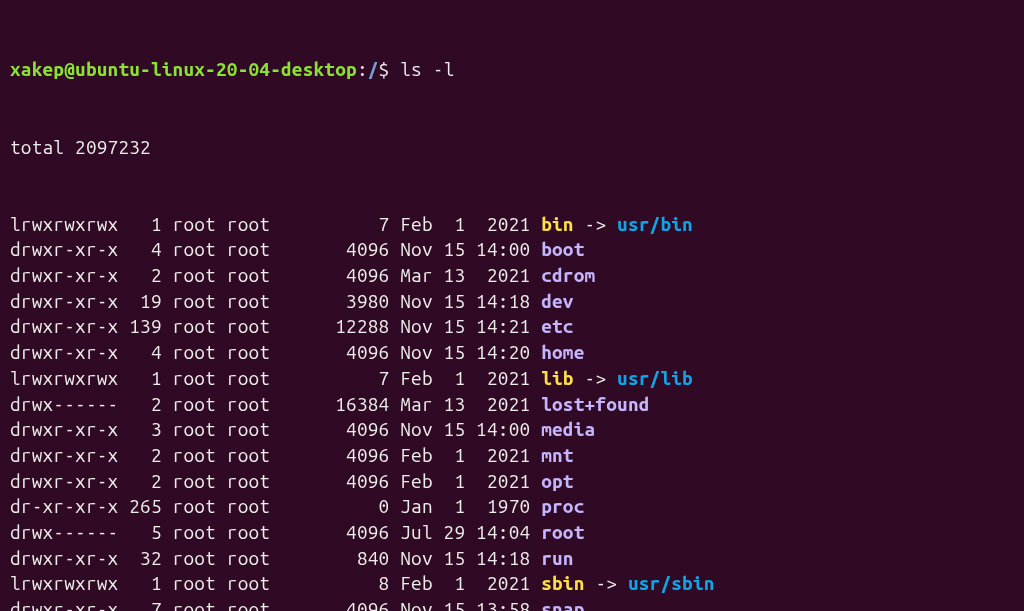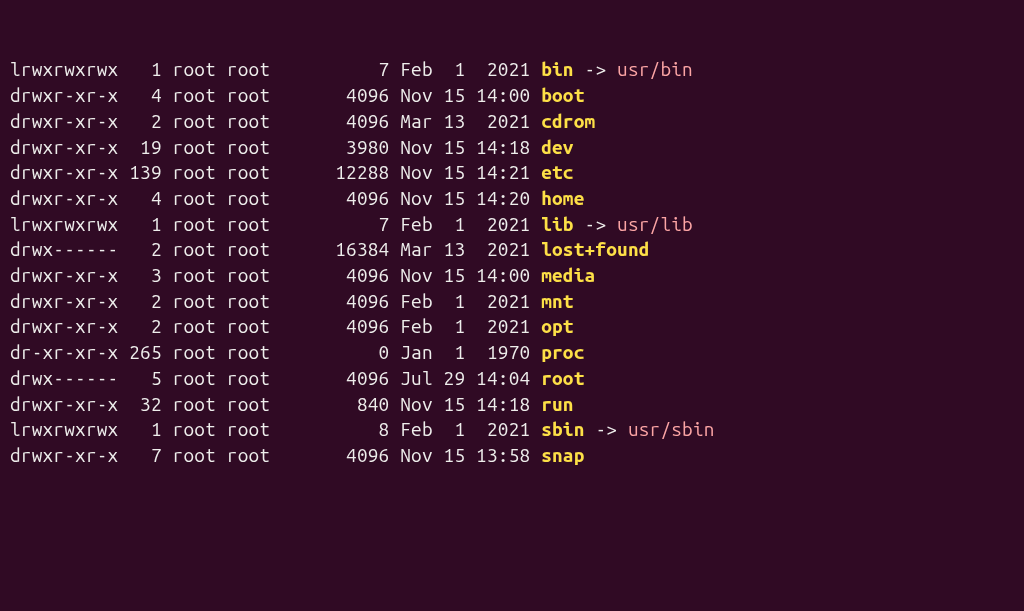--- a/index.html
+++ b/index.html
@@ -16,24 +16,26 @@
   }
   .terminal {
     padding: 6px 10px;
     white-space: pre;
     letter-spacing: 0.2px;
   }
   .row { white-space: pre; }
   .user { color: #8ae234; font-weight: bold; }
   .path { color: #729fcf; font-weight: bold; }
   .cmd  { color: #eeeeec; }
-  .dir  { color: #fde047; font-weight: bold; margin-top: 24px; }
+  .dir  { color: #c4b5fd; font-weight: bold; margin-top: 24px; }
   .sym  { color: #fde047; font-weight: bold; }
   .plain{ color: #eeeeec; }
-  .target { color: #fca5a5; font-weight: normal; text-align: right; }
+  .target { color: #0ea5e9; font-weight: bold; text-align: right; }
 </style>
 </head>
 <body>
 
 <div class="terminal">
+  <div class="row"><span class="user">xakep@ubuntu-linux-20-04-desktop</span><span class="plain">:</span><span class="path">/</span><span class="plain">$ </span><span class="cmd">ls -l</span></div>
+  <div class="row plain">total 2097232</div>
   <div id="listing"><div class="row"><span class="plain">lrwxrwxrwx   1 root root          7 Feb  1  2021 </span><span class="sym">bin</span><span class="plain"> -&gt; </span><span class="target">usr/bin</span></div><div class="row"><span class="plain">drwxr-xr-x   4 root root       4096 Nov 15 14:00 </span><span class="dir">boot</span></div><div class="row"><span class="plain">drwxr-xr-x   2 root root       4096 Mar 13  2021 </span><span class="dir">cdrom</span></div><div class="row"><span class="plain">drwxr-xr-x  19 root root       3980 Nov 15 14:18 </span><span class="dir">dev</span></div><div class="row"><span class="plain">drwxr-xr-x 139 root root      12288 Nov 15 14:21 </span><span class="dir">etc</span></div><div class="row"><span class="plain">drwxr-xr-x   4 root root       4096 Nov 15 14:20 </span><span class="dir">home</span></div><div class="row"><span class="plain">lrwxrwxrwx   1 root root          7 Feb  1  2021 </span><span class="sym">lib</span><span class="plain"> -&gt; </span><span class="target">usr/lib</span></div><div class="row"><span class="plain">drwx------   2 root root      16384 Mar 13  2021 </span><span class="dir">lost+found</span></div><div class="row"><span class="plain">drwxr-xr-x   3 root root       4096 Nov 15 14:00 </span><span class="dir">media</span></div><div class="row"><span class="plain">drwxr-xr-x   2 root root       4096 Feb  1  2021 </span><span class="dir">mnt</span></div><div class="row"><span class="plain">drwxr-xr-x   2 root root       4096 Feb  1  2021 </span><span class="dir">opt</span></div><div class="row"><span class="plain">dr-xr-xr-x 265 root root          0 Jan  1  1970 </span><span class="dir">proc</span></div><div class="row"><span class="plain">drwx------   5 root root       4096 Jul 29 14:04 </span><span class="dir">root</span></div><div class="row"><span class="plain">drwxr-xr-x  32 root root        840 Nov 15 14:18 </span><span class="dir">run</span></div><div class="row"><span class="plain">lrwxrwxrwx   1 root root          8 Feb  1  2021 </span><span class="sym">sbin</span><span class="plain"> -&gt; </span><span class="target">usr/sbin</span></div><div class="row"><span class="plain">drwxr-xr-x   7 root root       4096 Nov 15 13:58 </span><span class="dir">snap</span></div></div>
   
 </div>
 
 </body></html>

